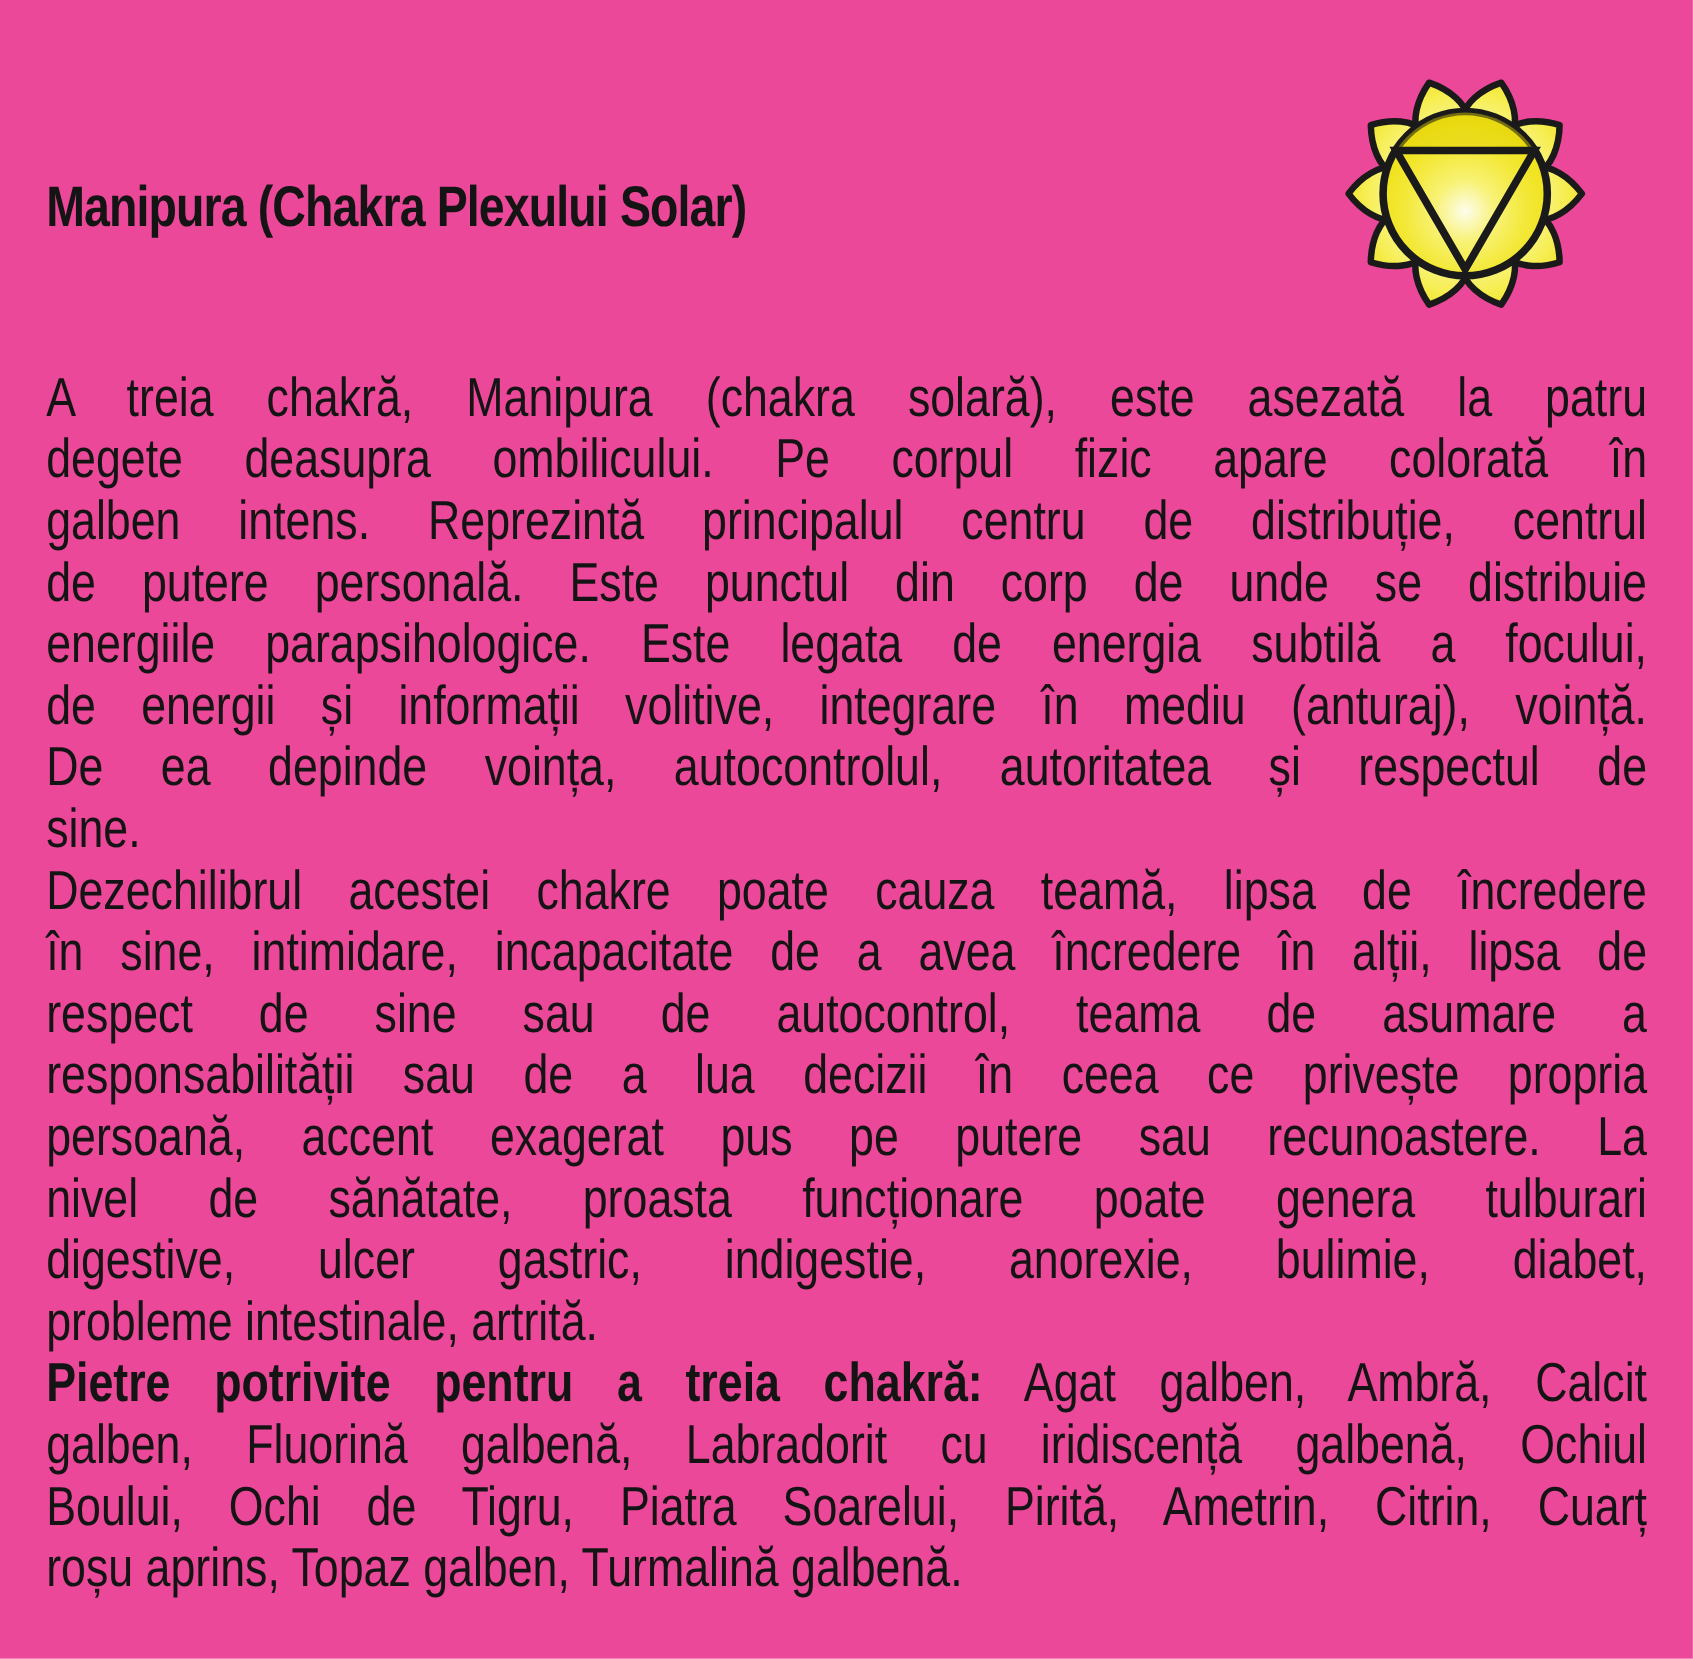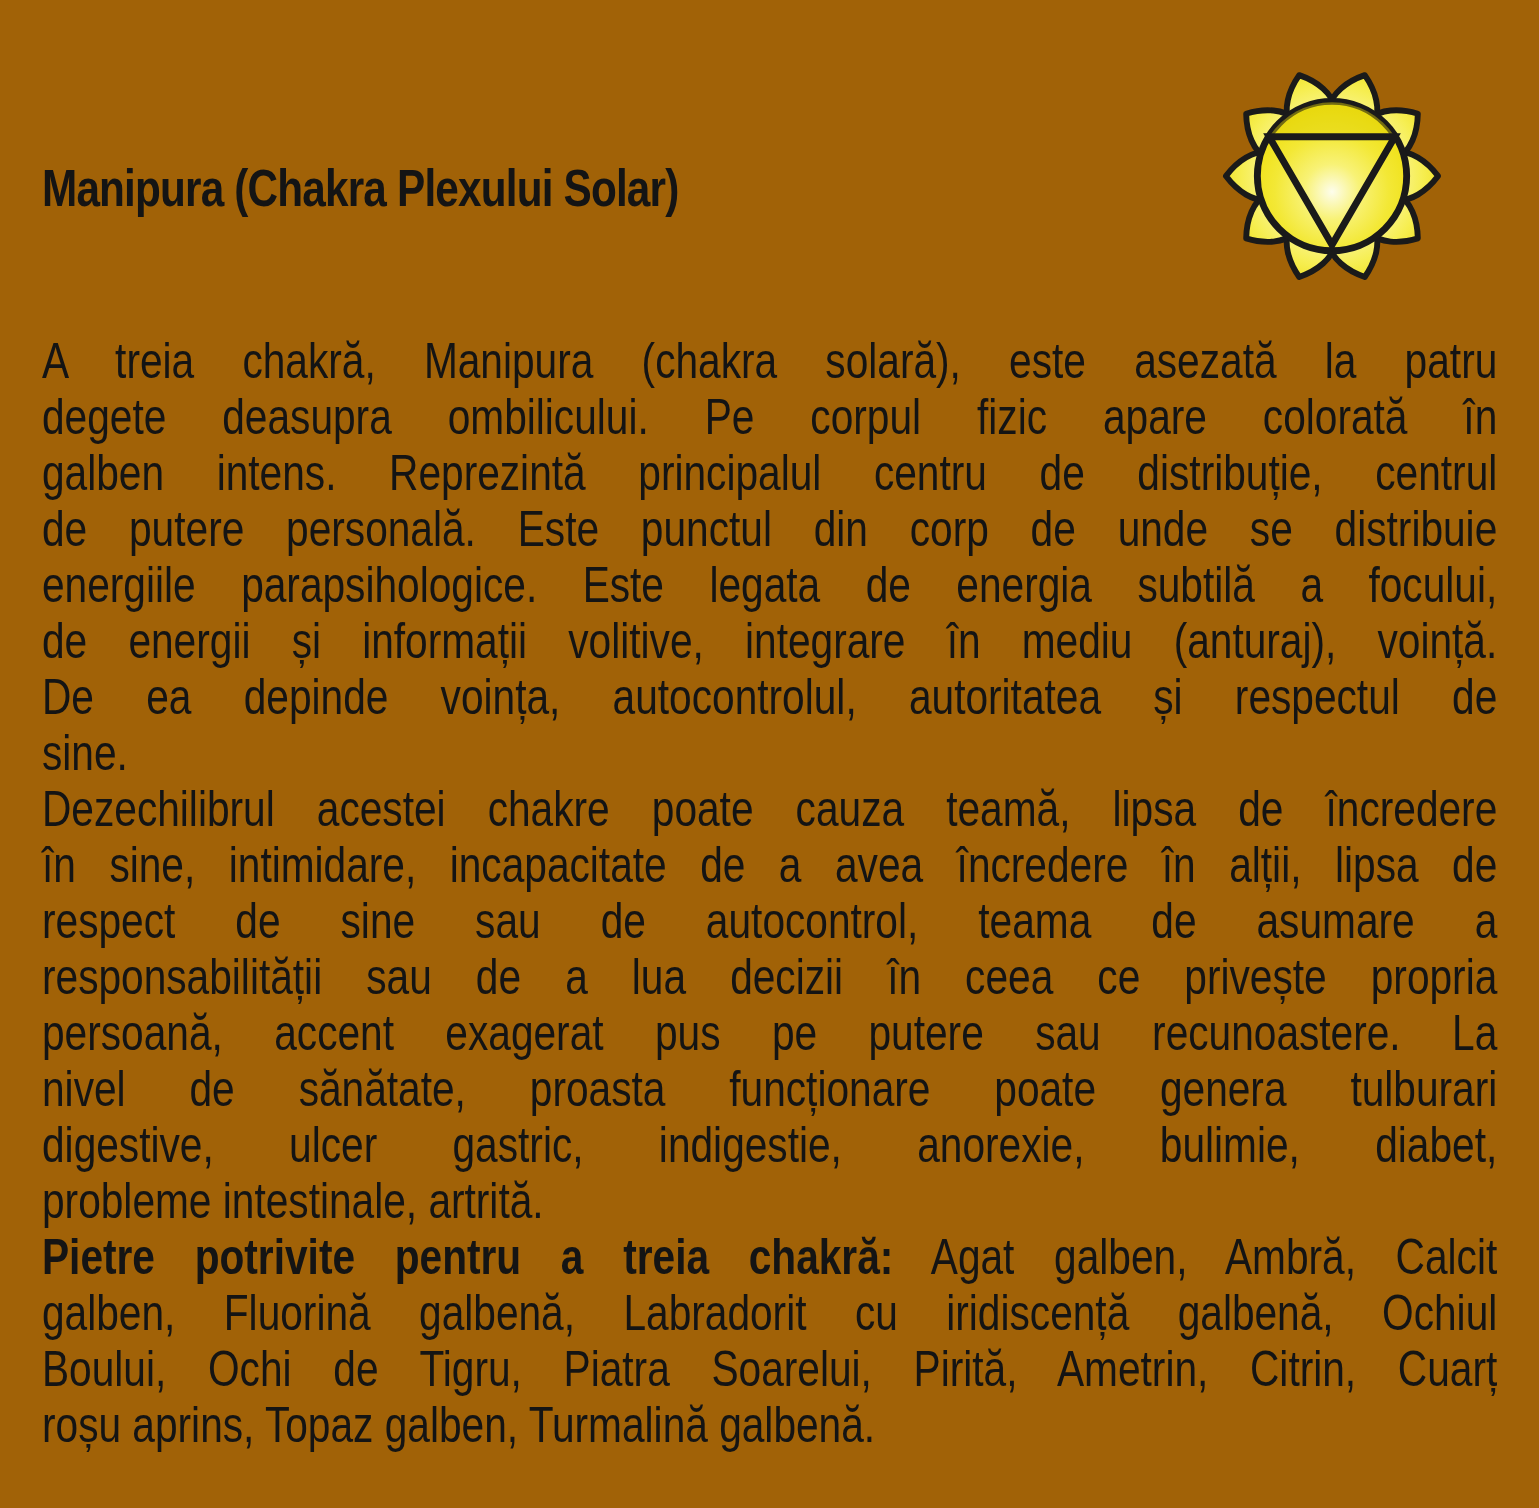--- a/index.html
+++ b/index.html
@@ -11,21 +11,21 @@
     width: 1539px;
     height: 1508px;
     background: #ffffff;
     font-family: "Liberation Sans", sans-serif;
     color: #141414;
     position: relative;
   }
   .page {
     position: absolute;
     inset: 0;
-    background: #a16207;
+    background: #ec4899;
     padding-left: 30px;
   }
   .title {
     position: absolute;
     left: 42px;
     top: 160px;
     margin: 0;
     font-size: 52px;
     font-weight: bold;
     line-height: 56px;

